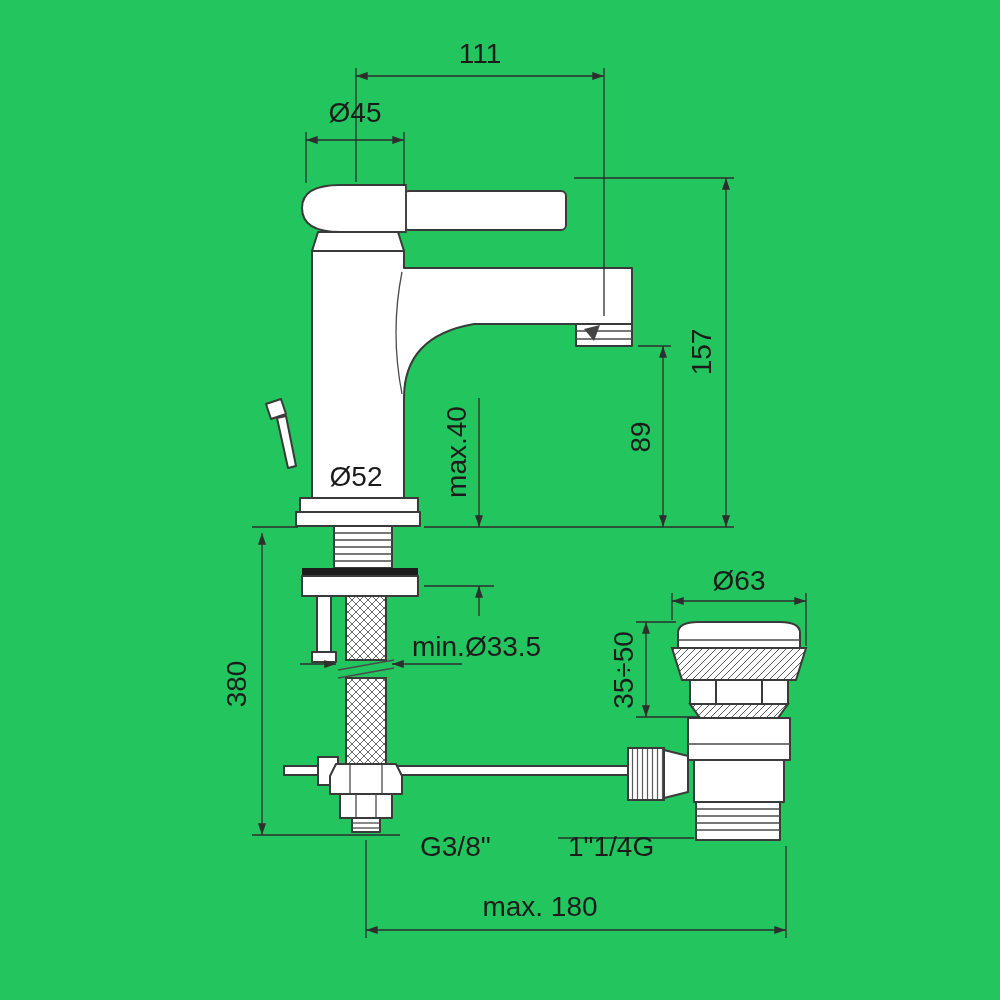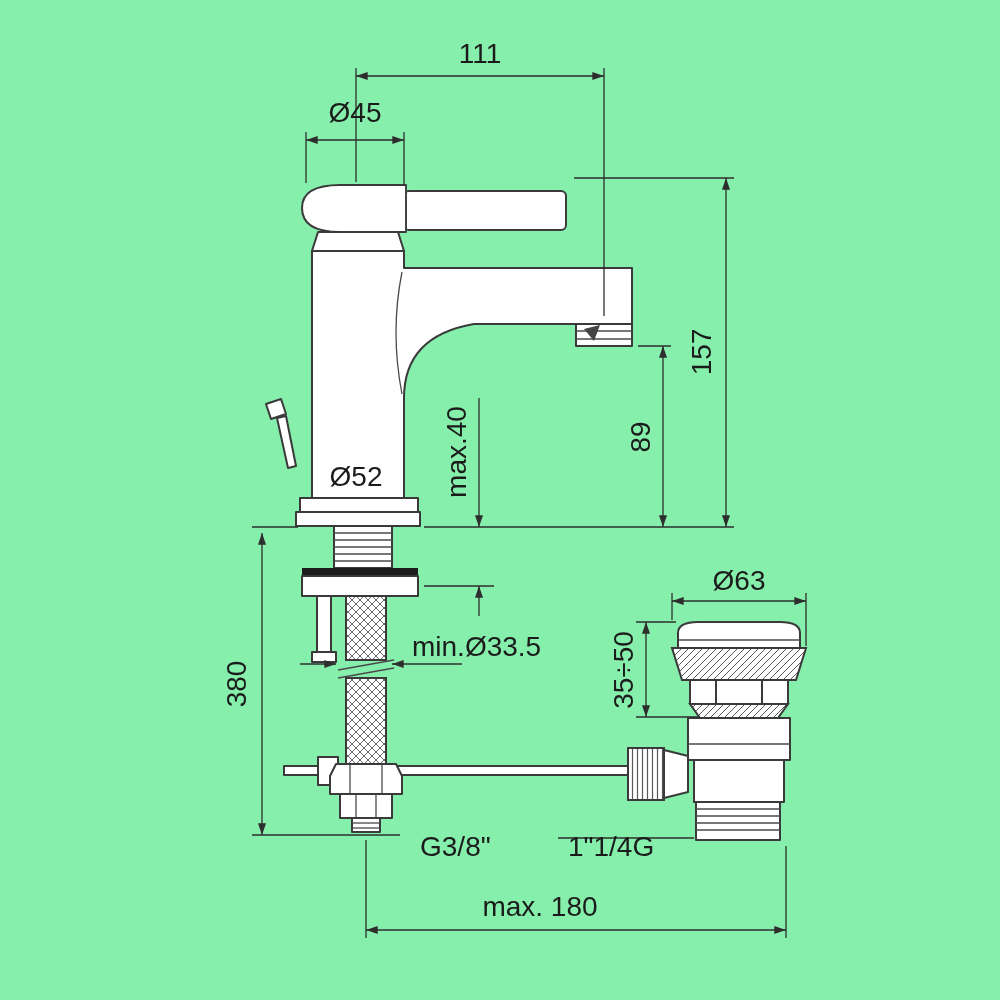--- a/index.html
+++ b/index.html
@@ -1,16 +1,16 @@
 <!DOCTYPE html>
 <html><head>
 <meta charset="utf-8">
 <style>
   html,body{margin:0;padding:0;background:#fff;}
-  .page{position:relative;width:1000px;height:1000px;background:#86efac;overflow:hidden;}
+  .page{position:relative;width:1000px;height:1000px;background:#22c55e;overflow:hidden;}
   svg{display:block;}
   text{font-family:"Liberation Sans","DejaVu Sans",sans-serif;font-size:28px;fill:#1b1b1b;}
   .obj{stroke:#3a3a3a;stroke-width:2;fill:#ffffff;stroke-linejoin:round;stroke-linecap:round;}
   .obj-thin{stroke:#4a4a4a;stroke-width:1.3;fill:none;}
   .dim{stroke:#2e2e2e;stroke-width:1.3;fill:none;}
   .dark{fill:#1d1d1d;stroke:none;}
 </style>
 </head>
 <body>
 

